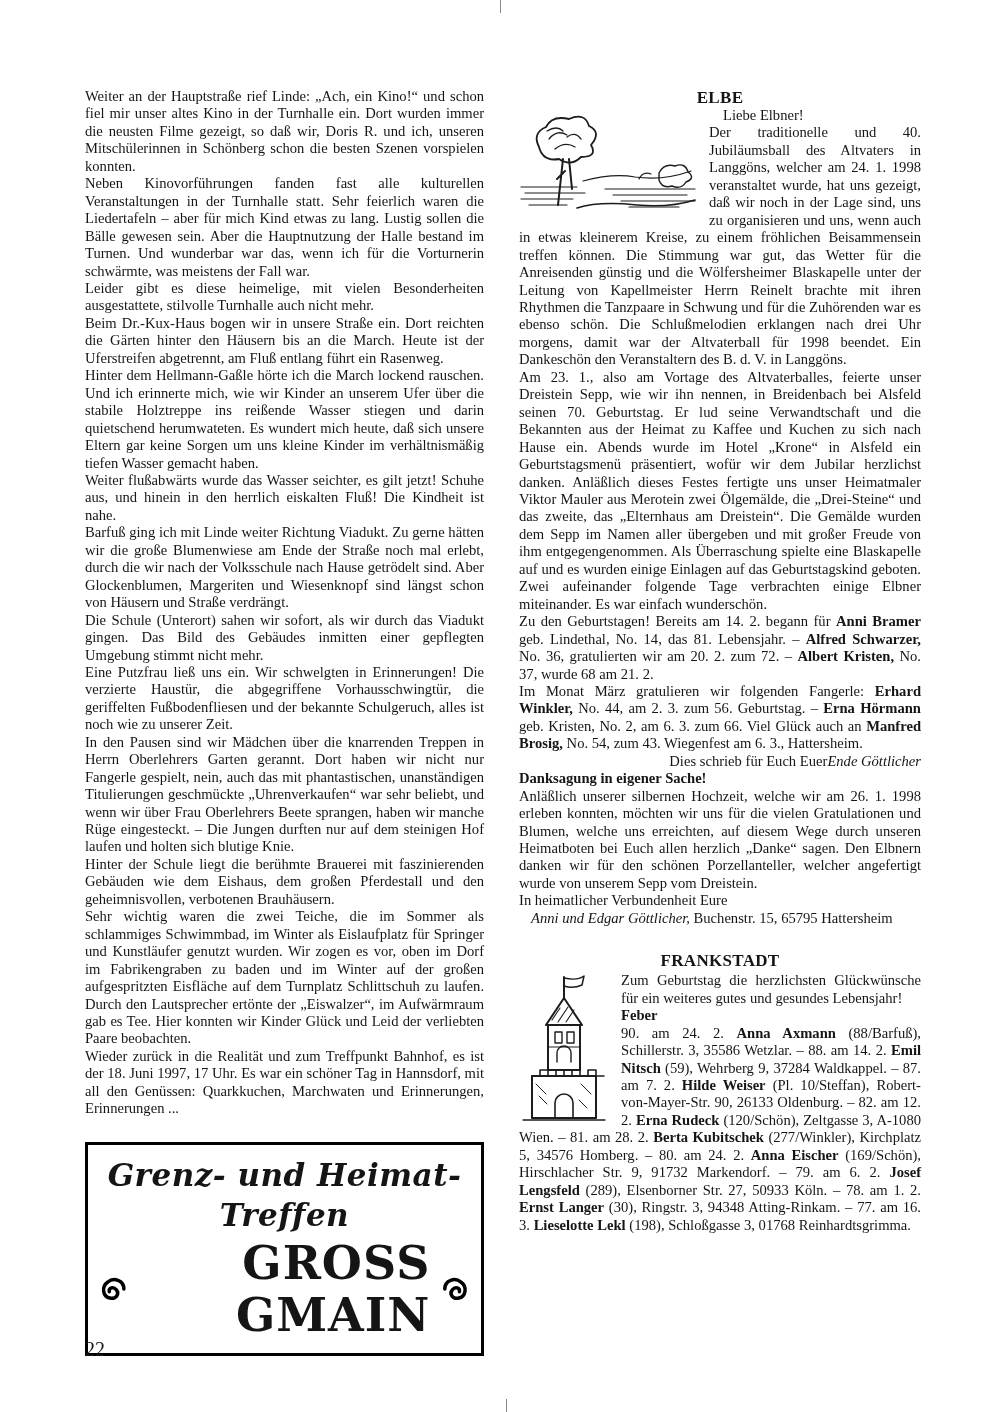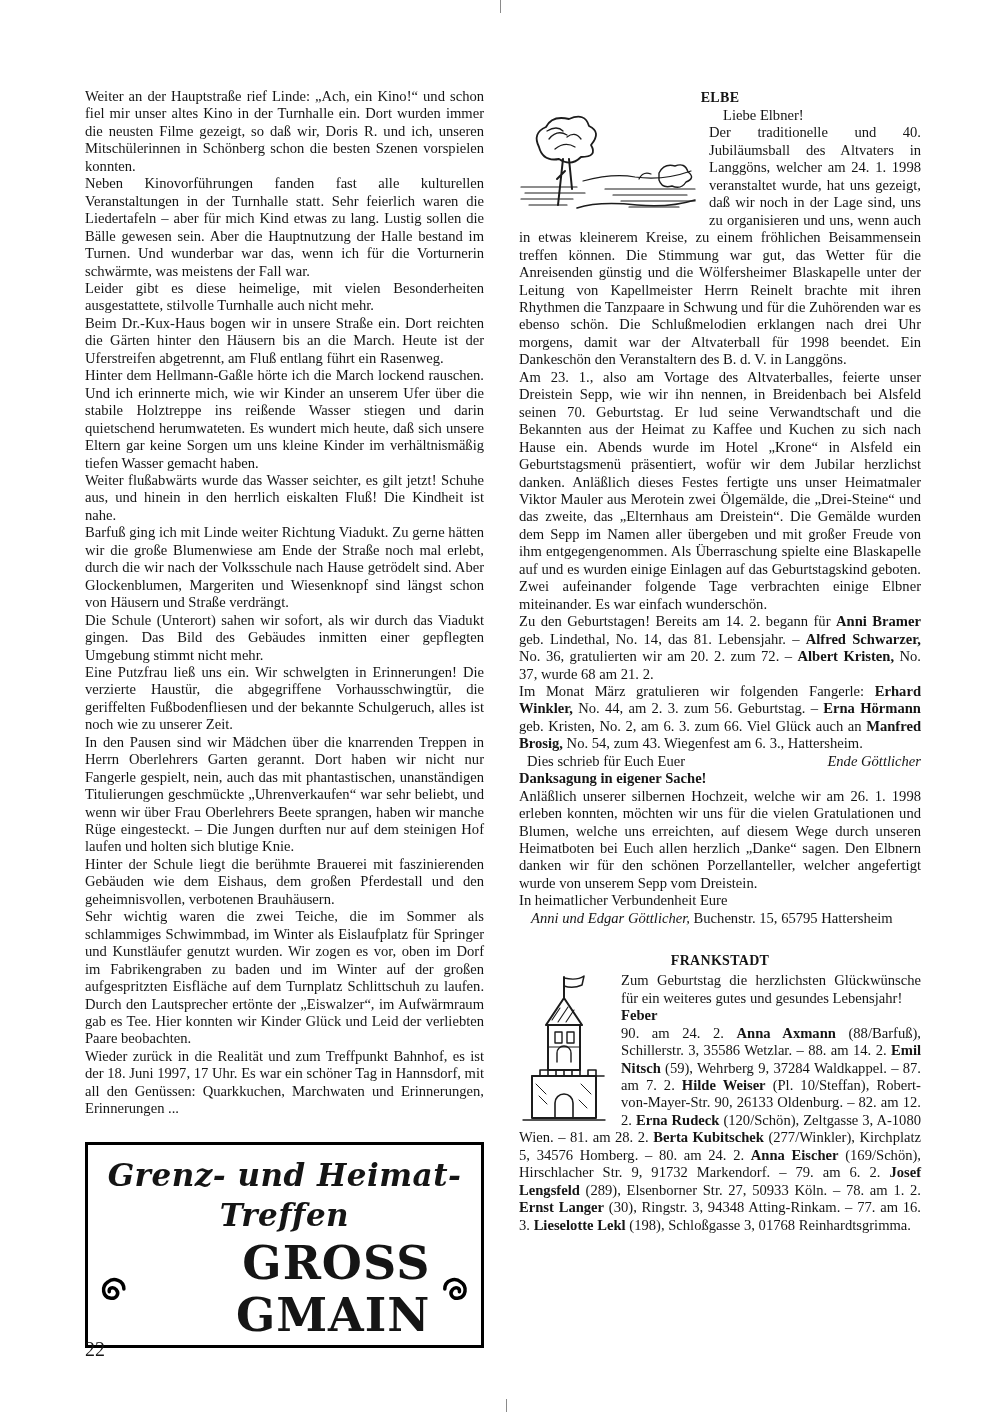--- a/index.html
+++ b/index.html
@@ -12,37 +12,37 @@
 
   .sheet { position:absolute; left:85px; top:88px; width:836px; display:flex; gap:35px; }
   .col { font-size:14.6px; line-height:17.45px; text-align:justify; }
   .col.left  { width:406px; }
   .col.right { width:409px; }
 
   p.para { margin:0; }
   .b { font-weight:bold; }
   .i { font-style:italic; }
 
-  .heading { text-align:center; font-weight:bold; font-size:14px; letter-spacing:.3px; line-height:19px; }
+  .heading { text-align:center; font-weight:bold; font-size:17px; letter-spacing:.3px; line-height:19px; }
   .fr-head { margin-top:24px; margin-bottom:2px; }
 
   .salutation { text-indent:14px; }
-  .signoff { display:flex; justify-content:space-between;margin-left:8px; }
+  .signoff { display:flex; justify-content:flex-end;margin-left:8px; }
   .thanks-head { font-weight:bold; margin-top:17px; }
   .signature { padding-left:12px; }
   .month { font-weight:bold; margin-top:3px; }
 
   .illus { float:left; margin:2px 12px 4px 0; }
   .elbe-illus { width:178px; height:106px; }
   .tower-illus { width:90px; height:148px; }
   .illus path, .illus line, .illus polyline, .illus circle, .illus rect {
     stroke:#1c1c1c; fill:none; stroke-linecap:round; stroke-linejoin:round;
   }
 
-  .banner { margin-top:24px; border:3px solid #000; padding:10px 8px 4px; text-align:center; }
+  .banner { margin-top:24px; border:3px solid #000; padding:10px 8px 12px; text-align:center; }
   .banner-script { font-family:"DejaVu Serif", serif; font-weight:bold; font-style:italic;
                    font-size:31px; line-height:40px; letter-spacing:.5px; }
   .banner-main { display:flex; align-items:center; justify-content:center; gap:12px; margin-top:2px; }
   .banner-loc { font-family:"DejaVu Serif", serif; font-weight:bold; font-size:46px; line-height:52px;
                 letter-spacing:1px;text-align:right; }
   .orn { width:42px; height:38px; }
   .orn.flip { transform:scaleX(-1); }
   .orn path { stroke:#000; stroke-width:5; fill:none; stroke-linecap:round; }
 
   .page-number { position:absolute; left:85px; top:1338px; font-size:20px; }

